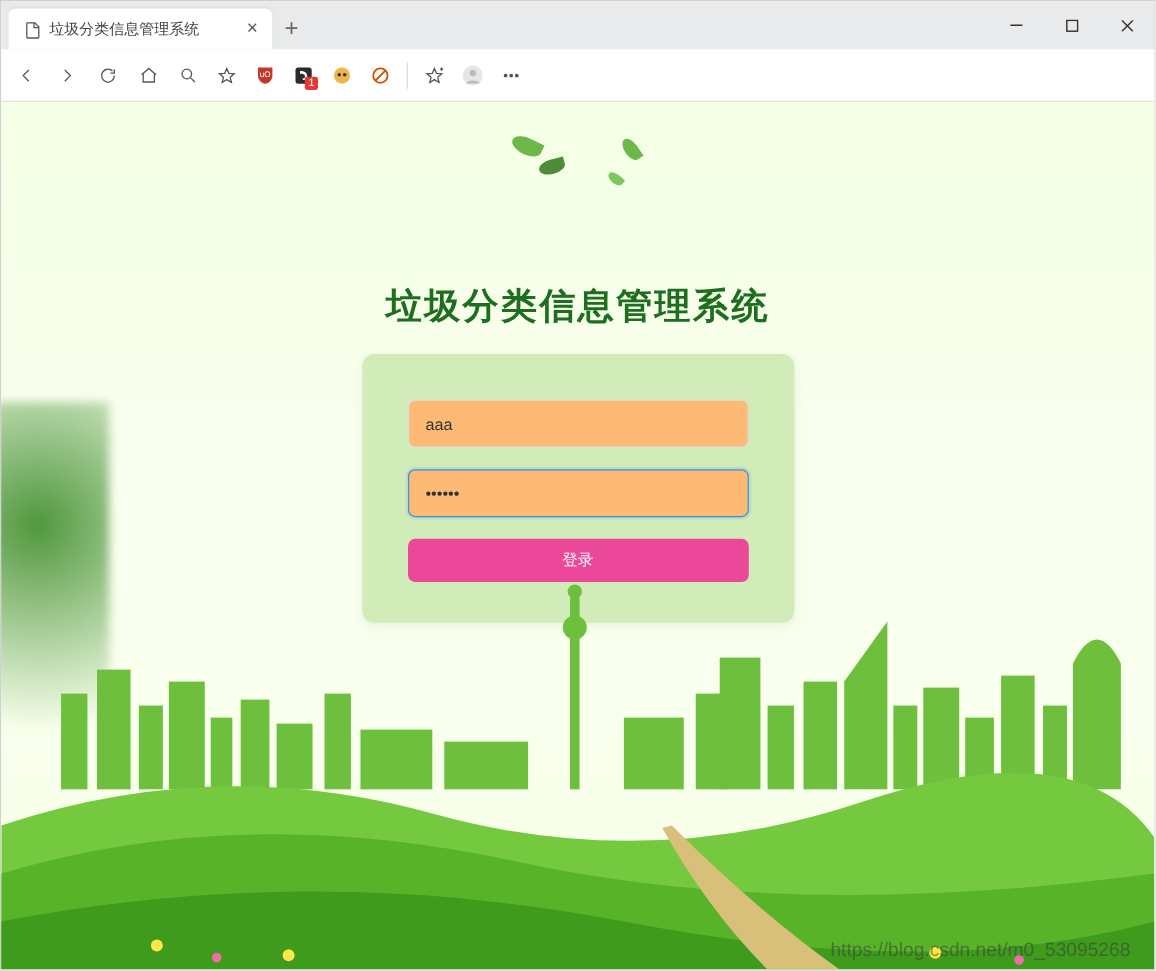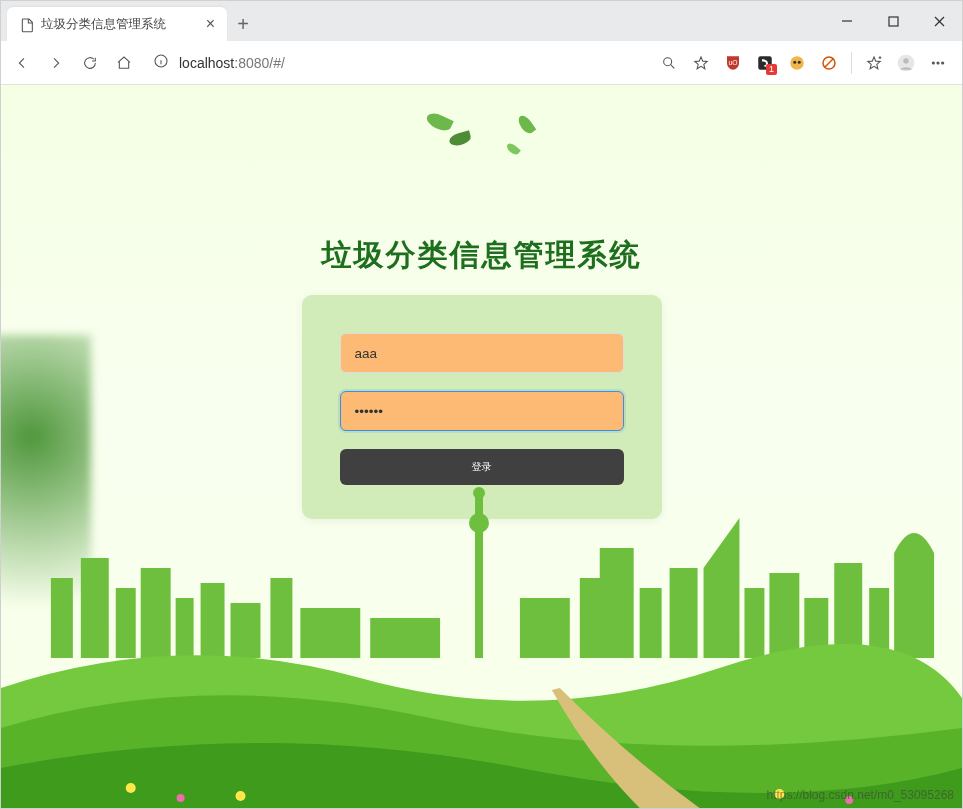--- a/index.html
+++ b/index.html
@@ -46,23 +46,23 @@
   
   .ground { position:absolute; left:0; right:0; bottom:0; height:190px; }
   .ground svg { width:100%; height:100%; display:block; }
 
   
   .page-title { position:absolute; top:150px; left:0; right:0; text-align:center; font-size:30px; font-weight:700; color:#1d6e1d; letter-spacing:2px; }
   .login-card { position:absolute; top:210px; left:50%; transform:translateX(-50%); width:360px; padding:38px 38px 34px; background:#d1ecb8; border-radius:10px; box-shadow:0 2px 10px rgba(0,0,0,.06); }
   .field { width:100%; height:40px; border:1px solid #dcdcdc; border-radius:6px; background:#fdba74; padding:0 14px; font-size:13.5px; color:#333; margin-bottom:18px; outline:none; }
   .field::placeholder { color:#c1c1c1; }
   .field.focus { border-color:#3a8ee6; box-shadow:0 0 0 2px rgba(58,142,230,.15); }
-  .login-btn { width:100%; height:36px; border:none; border-radius:6px; background:#404040; color:#fff; font-size:10px; cursor:pointer; }
-
-  .wm { position:absolute; right:8px; bottom:6px; font-size:12px; color:rgba(60,60,60,.55); }
+  .login-btn { width:100%; height:36px; border:none; border-radius:6px; background:#ec4899; color:#fff; font-size:13px; cursor:pointer; }
+
+  .wm { position:absolute; right:20px; bottom:6px; font-size:16px; color:rgba(60,60,60,.55); }
 
   
   svg.icon { width:16px; height:16px; stroke:#555; fill:none; stroke-width:1.6; }
 </style>
 </head>
 <body>
 
 <div class="browser">
 
   <div class="titlebar-row">
@@ -114,32 +114,20 @@
       <svg class="icon" viewBox="0 0 24 24">
           <path d="M20 12a8 8 0 1 1-2.34-5.66"></path>
           <path d="M20 4v5h-5"></path>
         </svg>
     </div>
     <div class="nav-icon">
       <svg class="icon" viewBox="0 0 24 24">
           <path d="M3 11l9-8 9 8"></path>
           <path d="M5 10v10h14V10"></path>
         </svg>
-    </div>
-    <div class="url-field">
-      <span>
-        <svg class="icon" viewBox="0 0 24 24">
-            <circle cx="12" cy="12" r="9"></circle>
-            <line x1="12" y1="8" x2="12" y2="8"></line>
-            <line x1="12" y1="11" x2="12" y2="17"></line>
-          </svg>
-      </span>
-      <span class="url-text">
-        <span>localhost</span><span class="path">:8080</span><span class="path">/#/</span>
-      </span>
     </div>
     <div class="right-icons">
       <div class="ext">
         <svg class="icon" viewBox="0 0 24 24">
             <circle cx="10" cy="10" r="6"></circle>
             <line x1="20" y1="20" x2="14.5" y2="14.5"></line>
           </svg>
       </div>
       <div class="ext">
         <svg class="icon" viewBox="0 0 24 24">

